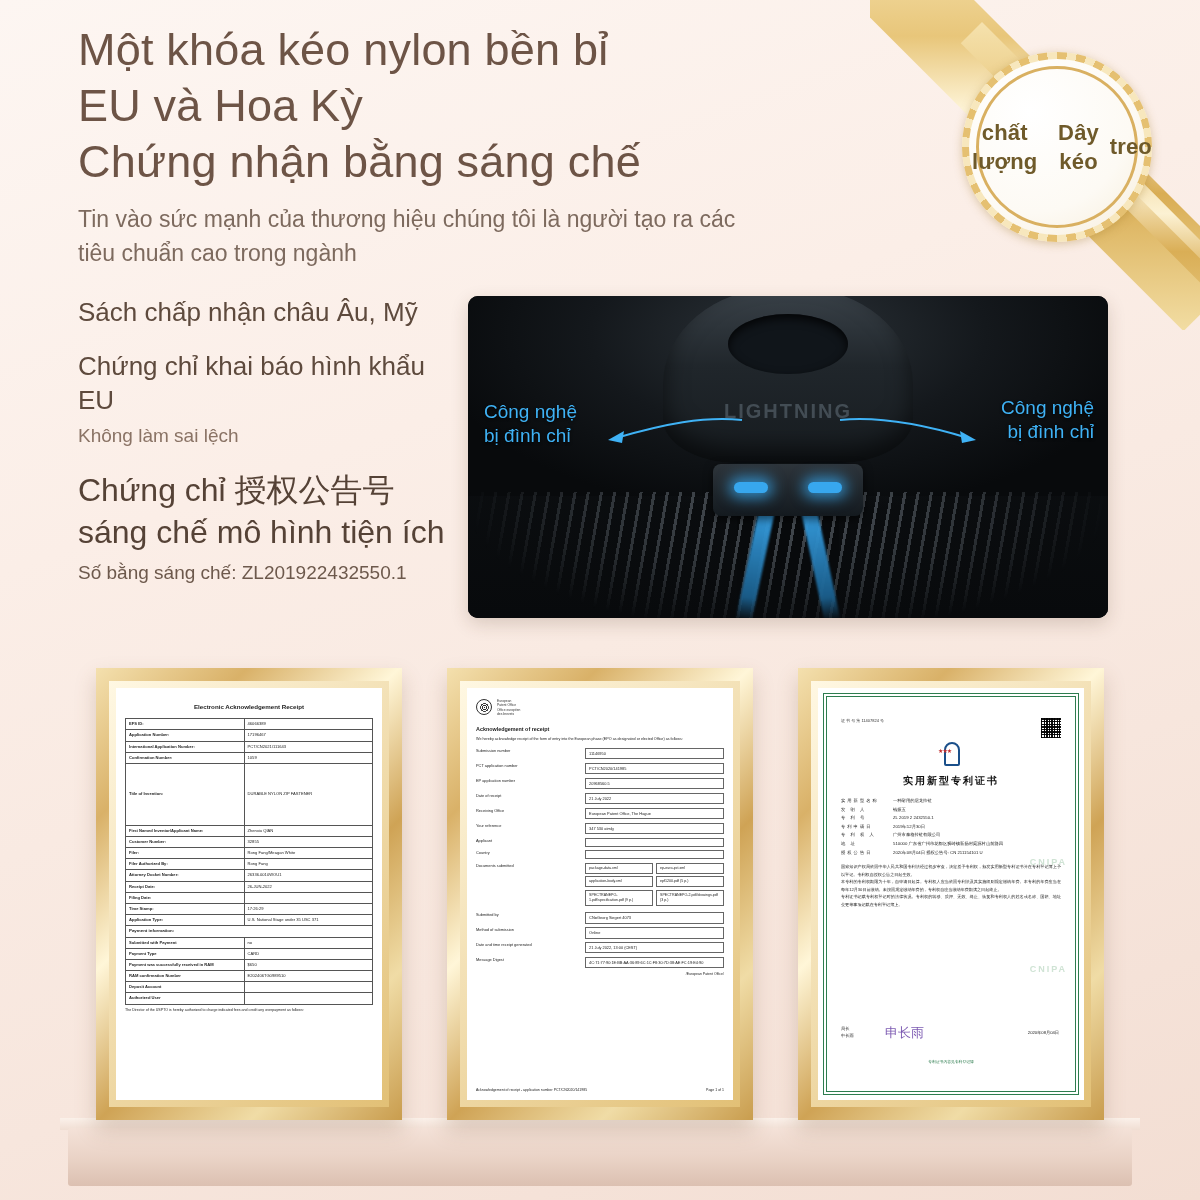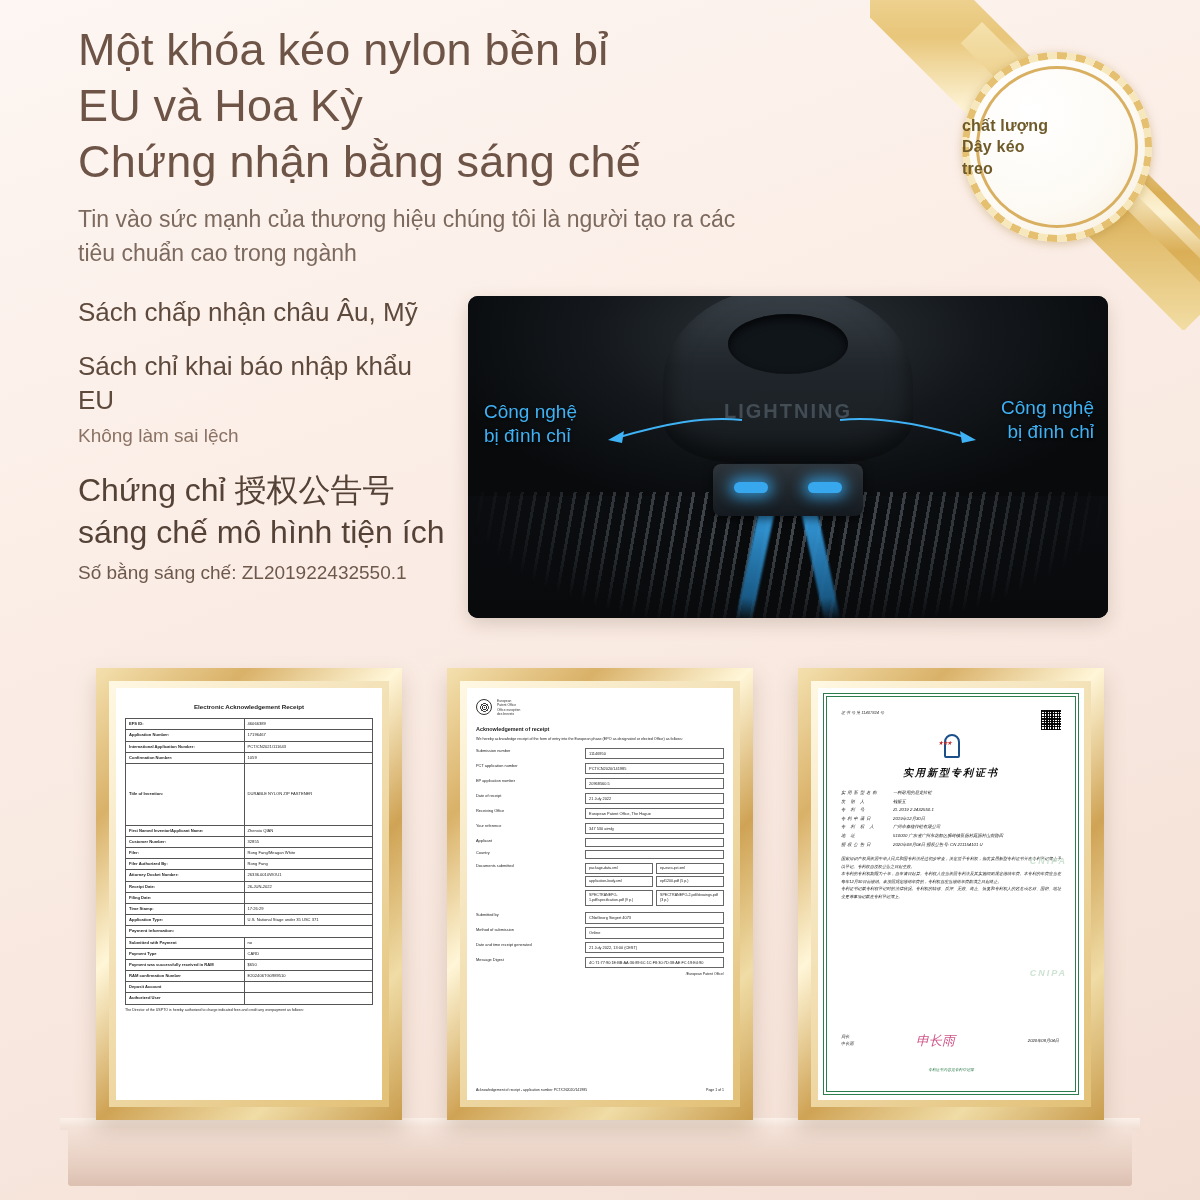--- a/index.html
+++ b/index.html
@@ -49,24 +49,24 @@
     border-radius:50%;
     background: radial-gradient(circle at 35% 30%, #ffffff 0%, #fdfaf4 60%, #f6ecd8 100%);
   }
   .seal .ring {
     position:absolute; inset:14px;
     border-radius:50%;
     border: 3px solid #d9b061;
   }
   .seal .text {
     position:absolute; inset:0;
-    display:flex; flex-direction:column;
-    align-items:flex-start; justify-content:center;
+    display:flex; flex-direction:row;
+    align-items:center; justify-content:center;
     color:#6f5a2a;
-    font-size:16px;
+    font-size:22px;
     line-height:1.32;
     font-weight:700;
     text-align:center;
     letter-spacing:.2px;
   }
 
   
   .headline {
     position: absolute;
     left: 78px; top: 22px;
@@ -286,21 +286,21 @@
   .c2-row .lbl { width:44%; font-size:3.9px; padding-right:4px; }
   .c2-row .box { flex:1; border:0.6px solid #666; padding:1.8px 3px; font-size:3.9px; min-height:9px; }
   .c2-docs { display:flex; gap:3px; }
   .c2-docs .col { flex:1; }
   .c2-docs .cell { border:0.6px solid #666; padding:1.8px 3px; font-size:3.6px; margin-bottom:2.5px; min-height:8px; }
   .c2-foot { position:absolute; left:9px; right:9px; bottom:7px;
              display:flex; justify-content:space-between; font-size:3.5px; }
   .c2-sign { text-align:right; font-size:3.5px; margin-top:4px; }
 
   
-  .c3 { background:#fff; position:relative; height:100%; padding:10px 9px;font-style:italic; }
+  .c3 { background:#fff; position:relative; height:100%; padding:18px 9px; }
   .c3-border {
     position:absolute; inset:8px;
     border:1.6px solid #2e7d4f;
     outline:0.6px solid #2e7d4f;
     outline-offset:2px;
   }
   .c3-inner { position:relative; height:100%; padding:12px 14px; }
   .c3-topline { display:flex; justify-content:space-between; align-items:flex-start; font-size:4px; color:#333; }
   .c3-qr { width:20px; height:20px;
            background:
@@ -315,22 +315,22 @@
   }
   .c3-emblem .star {
     position:absolute; left:2px; top:5px; color:#c32e2e; font-size:6px; letter-spacing:-1px;
   }
   .c3-title { text-align:center; font-size:10px; font-weight:700; letter-spacing:2px; margin:5px 0 9px; color:#111; }
   .c3-rows { font-size:4.3px; line-height:2.0; color:#222; }
   .c3-rows .r { display:flex; }
   .c3-rows .r .k { width:52px; letter-spacing:2px; flex:0 0 auto; }
   .c3-body { font-size:4.1px; line-height:1.85; margin-top:6px; color:#222; text-align:justify; }
   .c3-sign { position:absolute; left:14px; bottom:42px; font-size:4.2px; line-height:1.8; }
-  .c3-stamp { position:absolute; left:58px; bottom:40px; font-size:13px; color:#be185d; opacity:.75;
-              font-family:"Liberation Serif", serif;margin-left:31px; }
+  .c3-stamp { position:absolute; left:58px; bottom:40px; font-size:13px; color:#4c1d95; opacity:.75;
+              font-family:"Liberation Serif", serif; }
   .c3-date { position:absolute; right:16px; bottom:46px; font-size:4.2px; }
   .c3-foot { position:absolute; left:0; right:0; bottom:16px; text-align:center; font-size:3.8px; color:#2e7d4f; }
   .c3-wm { position:absolute; right:8px; top:40%; font-size:9px; color:#cfe3d4; letter-spacing:2px; font-weight:700; }
   .c3-wm2 { position:absolute; right:8px; bottom:28%; font-size:9px; color:#cfe3d4; letter-spacing:2px; font-weight:700; }
 </style>
 </head>
 <body>
 
 <div class="gold-corner">
   <div class="band b1"></div>
@@ -355,21 +355,21 @@
     <div>Chứng nhận bằng sáng chế</div>
   </h1>
   <div class="sub">Tin vào sức mạnh của thương hiệu chúng tôi là người tạo ra các tiêu chuẩn cao trong ngành</div>
 </div>
 
 <div class="features">
   <div class="feat">
     <div class="t">Sách chấp nhận châu Âu, Mỹ</div>
   </div>
   <div class="feat">
-    <div class="t">Sách chỉ khai báo nhập khẩu EU</div>
+    <div class="t">Chứng chỉ khai báo hình khẩu EU</div>
     <div class="d">Không làm sai lệch</div>
   </div>
   <div class="feat big">
     <div class="t">Chứng chỉ 授权公告号 sáng chế mô hình tiện ích</div>
     <div class="d">Số bằng sáng chế: ZL201922432550.1</div>
   </div>
 </div>
 
 <div class="photo">
   <div class="bg"></div>

